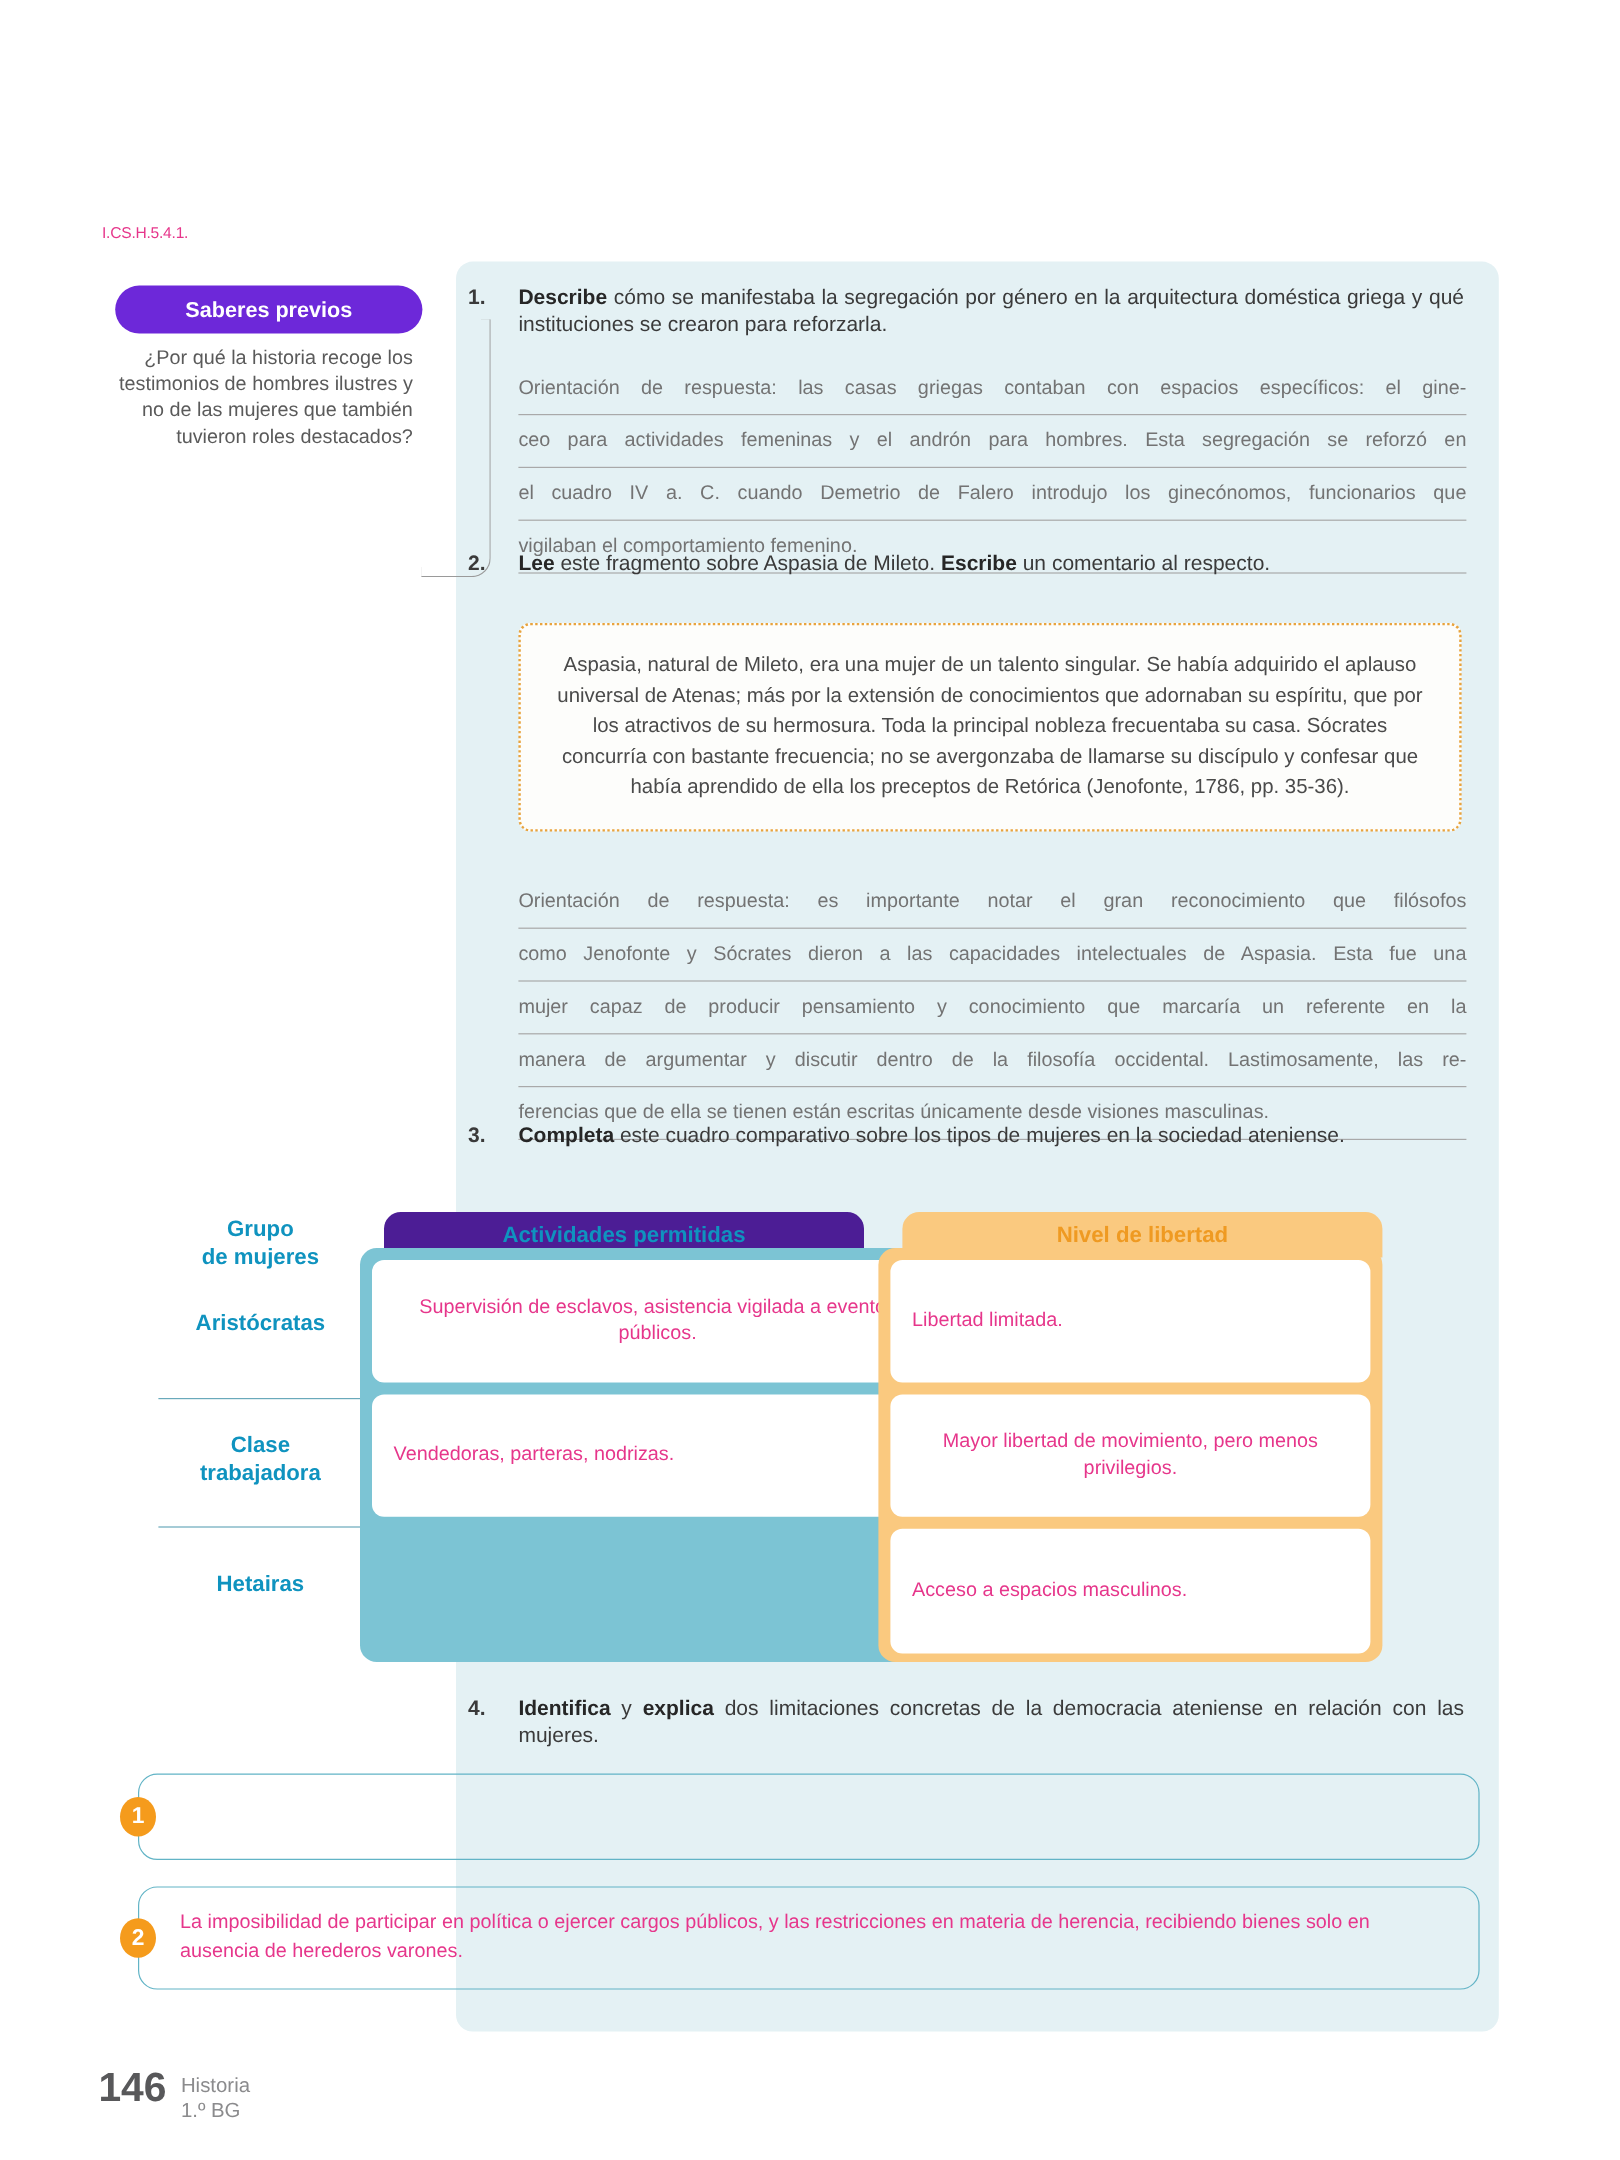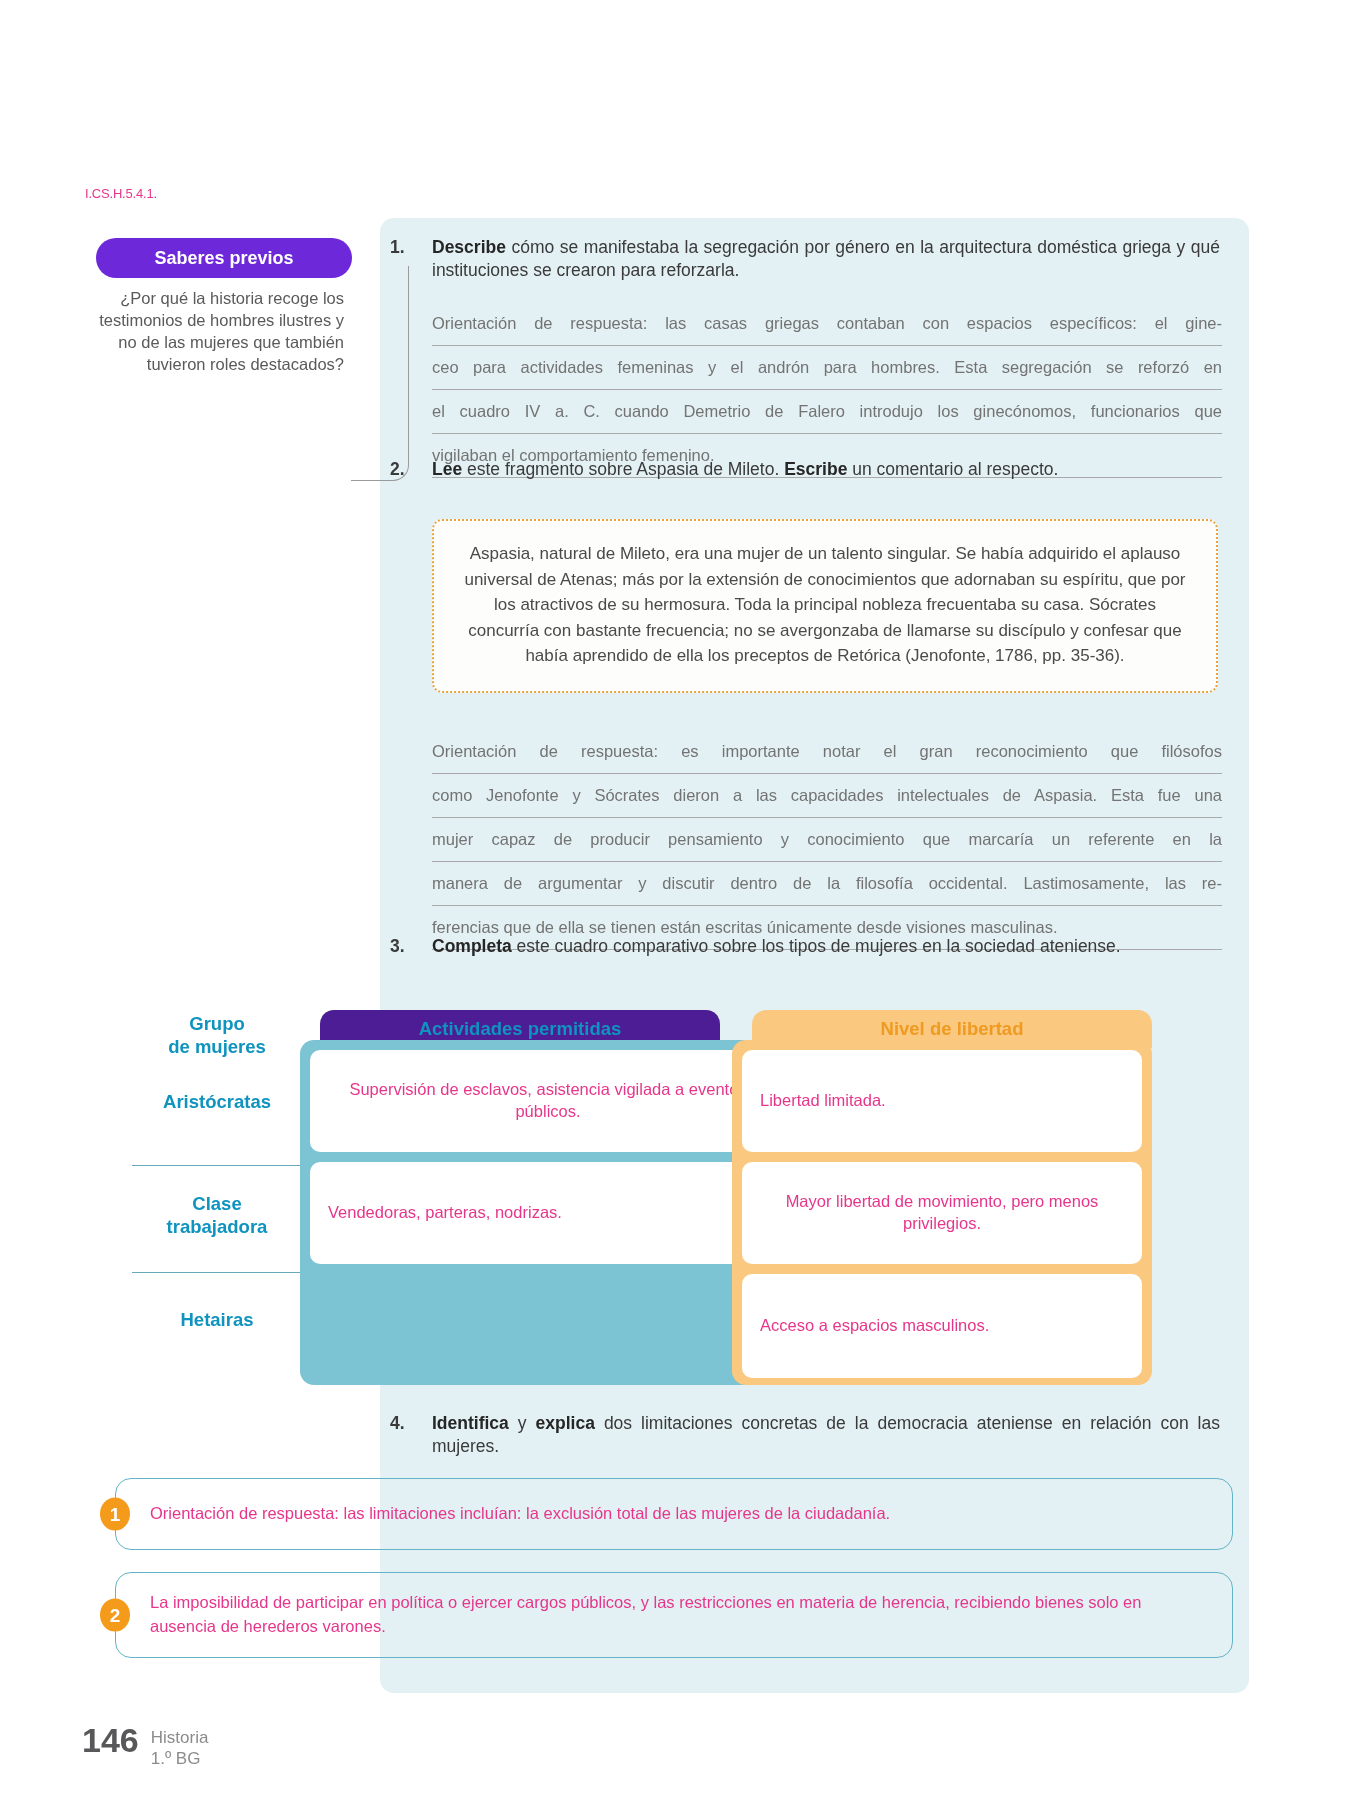--- a/index.html
+++ b/index.html
@@ -462,21 +462,20 @@
     </div>
   </div>
 
   <div class="q" id="q4">
     <span class="num">4.</span>
     <b>Identifica</b><span> y </span><b>explica</b><span> dos limitaciones concretas de la democracia ateniense en relación con las mujeres.</span>
   </div>
 
   <div class="num-box" id="nb1">
     <span class="num-badge">1</span>
-    <span>Orientación de respuesta: las limitaciones incluían: la exclusión total de las mujeres de la ciudadanía.</span>
   </div>
 
   <div class="num-box" id="nb2">
     <span class="num-badge">2</span>
     <span>La imposibilidad de participar en política o ejercer cargos públicos, y las restricciones en materia de herencia, recibiendo bienes solo en ausencia de herederos varones.</span>
   </div>
 
   <div class="footer">
     <div class="pageno">146</div>
     <div class="subject">

